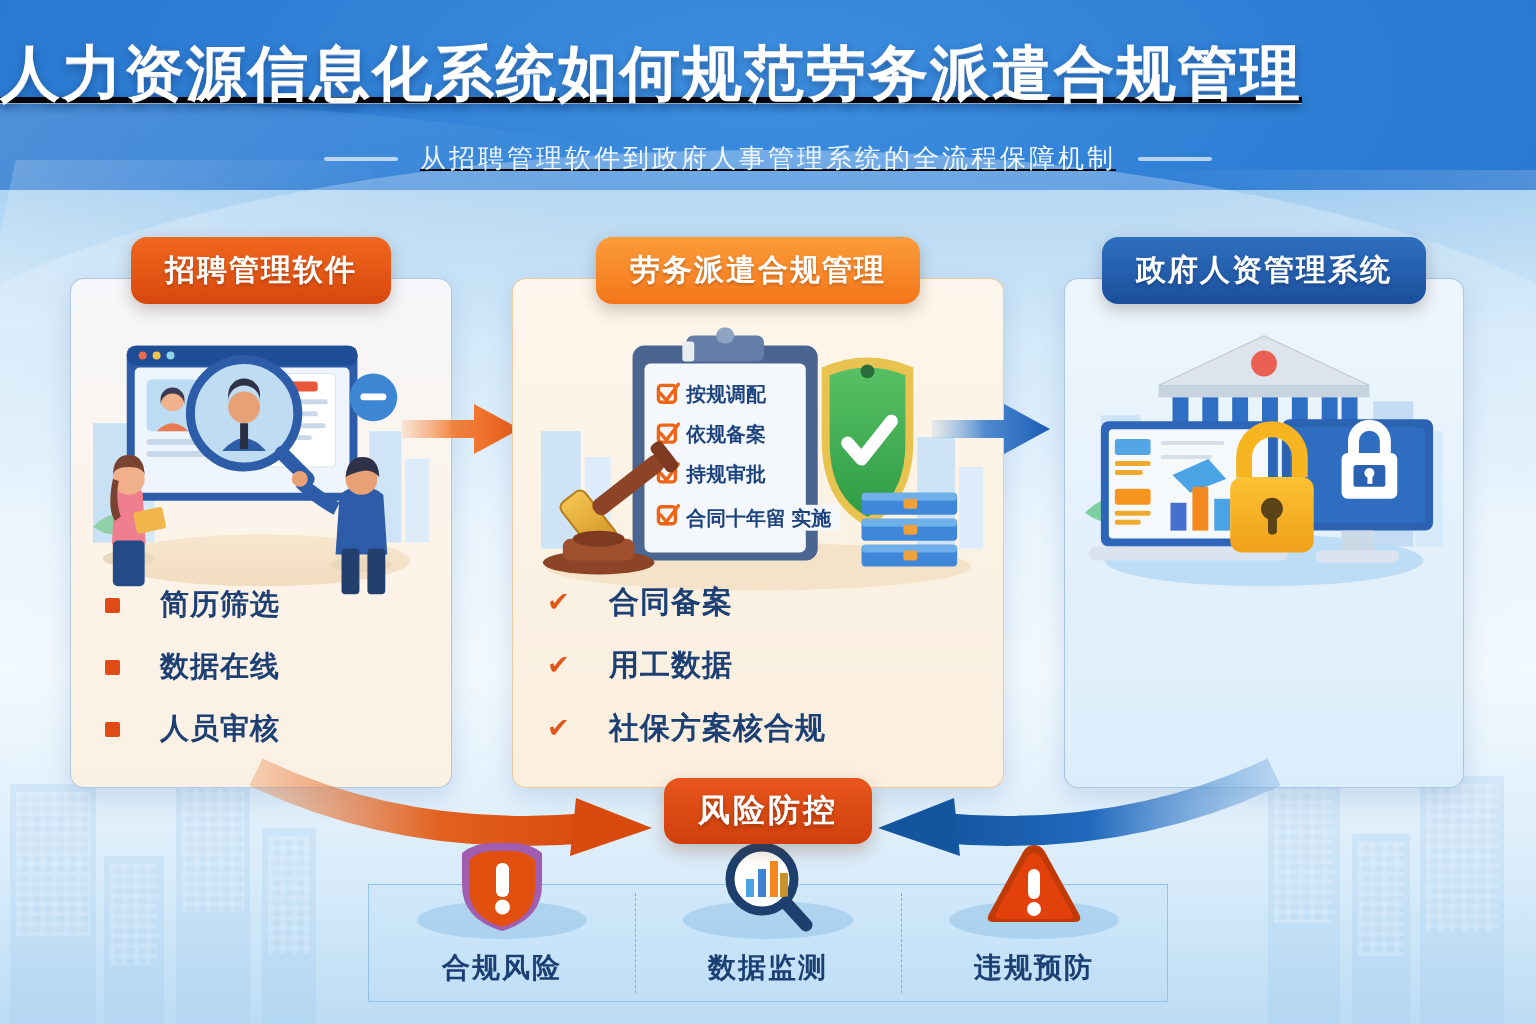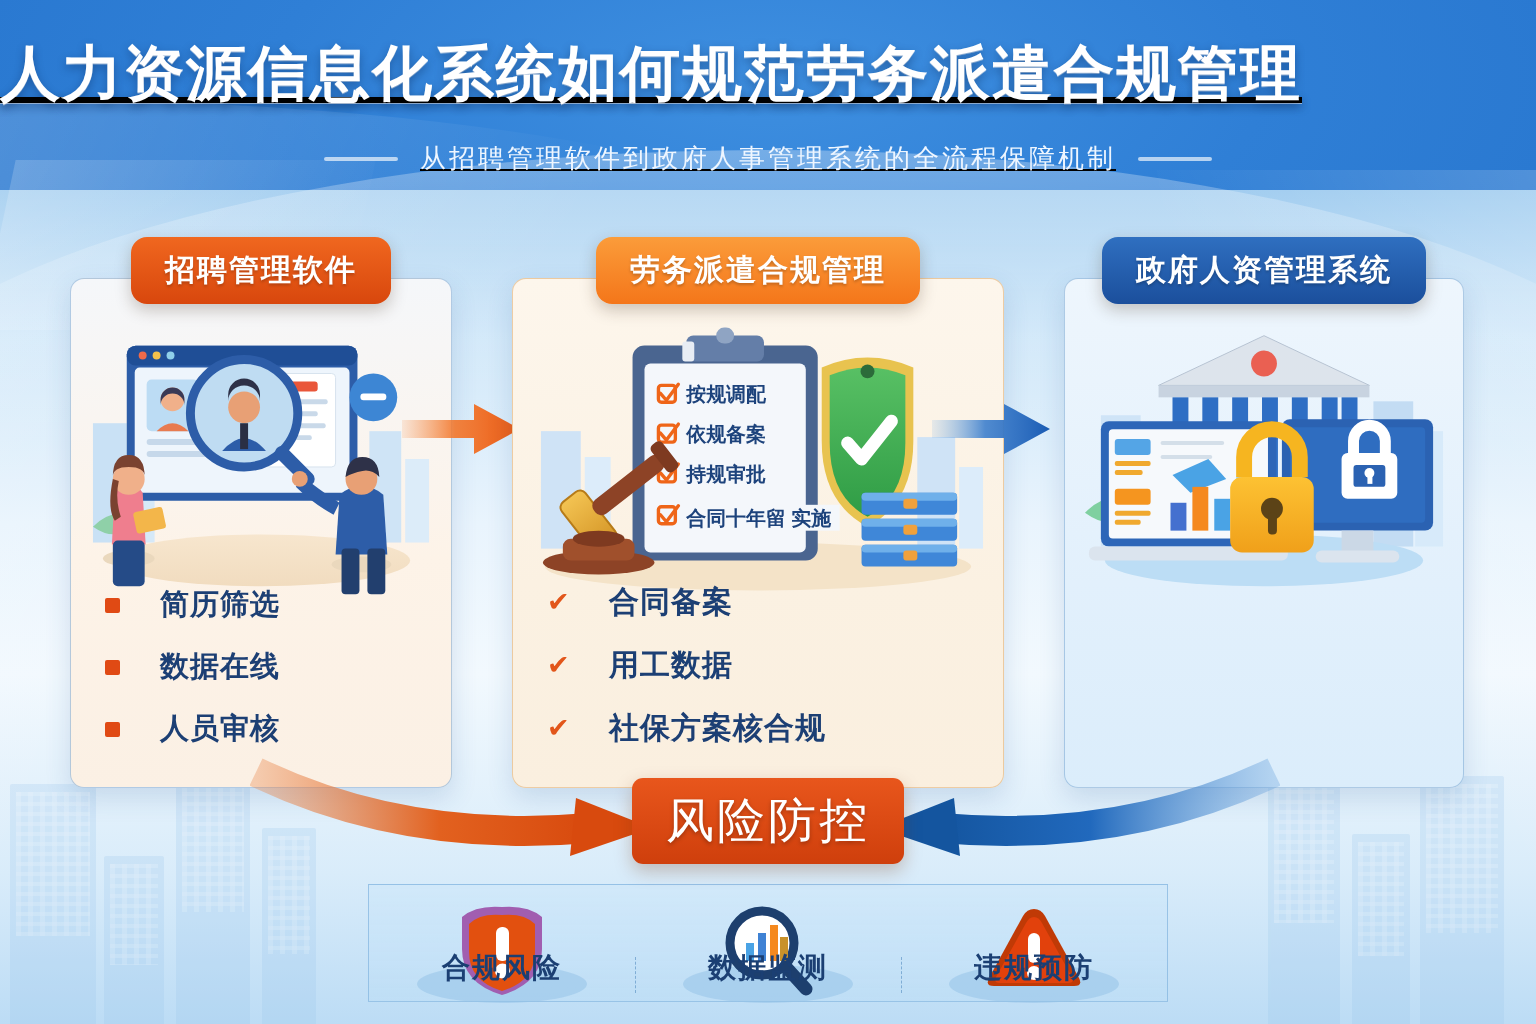--- a/index.html
+++ b/index.html
@@ -99,38 +99,37 @@
   #card-2 .b-txt { font-size: 30px; }
 
   
   .arrow-h { position: absolute; top: 398px; width: 122px; height: 62px; }
   #arrow-1 { left: 400px; }
   #arrow-2 { left: 930px; }
 
   
   #risk-banner {
     position: absolute; left: 50%; transform: translateX(-50%); top: 778px;
-    padding: 11px 34px; border-radius: 11px;
+    padding: 11px 34px; border-radius: 16px;
     background: linear-gradient(180deg,#e8561c 0%, #cf3f0c 100%);
-    color: #fff; font-size: 48px; font-weight: 400; letter-spacing: 3px;
+    color: #fff; font-size: 32px; font-weight: 700; letter-spacing: 3px;
     text-shadow: 0 2px 4px rgba(0,0,0,.28);
     box-shadow: 0 7px 18px rgba(120,50,10,.28);
     white-space: nowrap; z-index: 6;
   }
   #curve-left  { position: absolute; left: 250px;  top: 756px; width: 420px; height: 110px; }
   #curve-right { position: absolute; left: 860px;  top: 756px; width: 420px; height: 110px; }
 
   
   #bottom-panel {
     position: absolute; left: 50%; transform: translateX(-50%); top: 884px;
     width: 800px; height: 118px;
     background: linear-gradient(180deg, rgba(208,232,250,.85), rgba(190,222,246,.8));
     border: 1px solid rgba(130,180,222,.7);
     display: flex;
-    align-items: flex-end;
   }
   .bp-cell { flex: 1; position: relative; display: flex; flex-direction: column; align-items: center; justify-content: flex-end; padding-bottom: 14px; }
   .bp-cell + .bp-cell::before {
     content: ""; position: absolute; left: 0; top: 8px; bottom: 8px; width: 0;
     border-left: 1px dashed rgba(110,160,205,.8);
   }
   .bp-icon { position: absolute; top: -44px; left: 50%; transform: translateX(-50%); width: 100px; height: 92px; }
   .bp-shadow {
     position: absolute; top: 16px; left: 50%; transform: translateX(-50%);
     width: 170px; height: 38px; border-radius: 50%;

